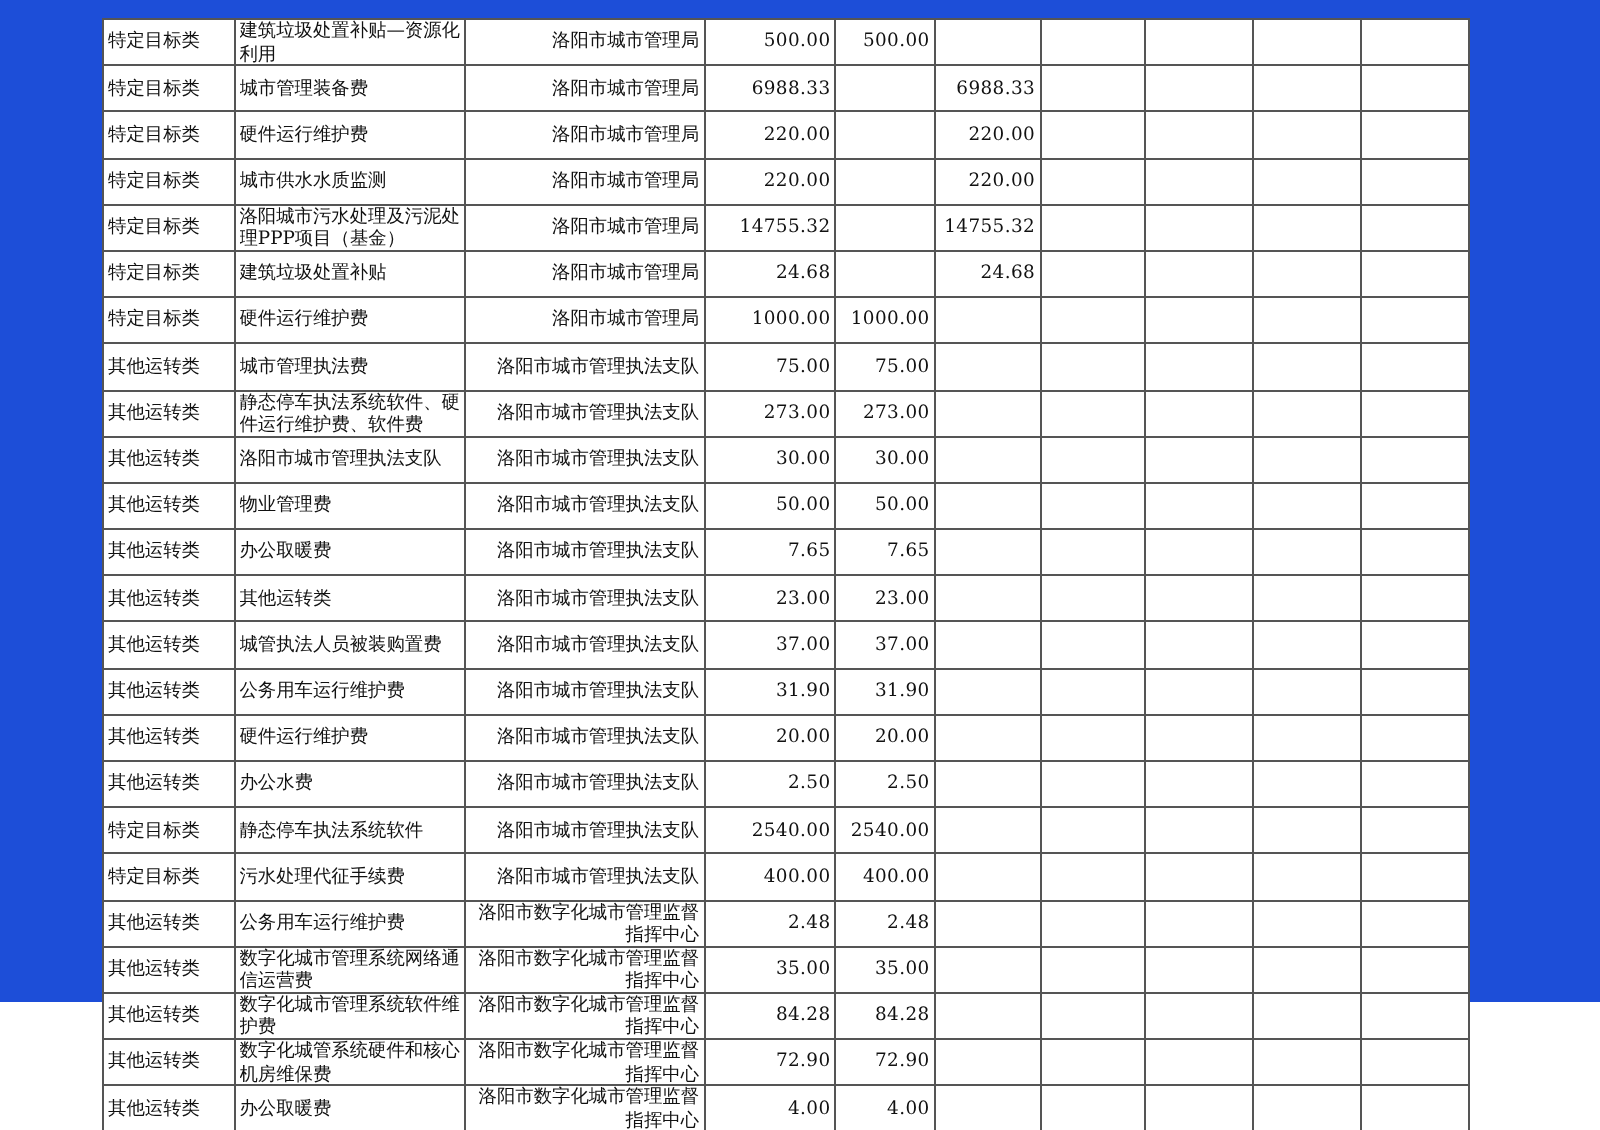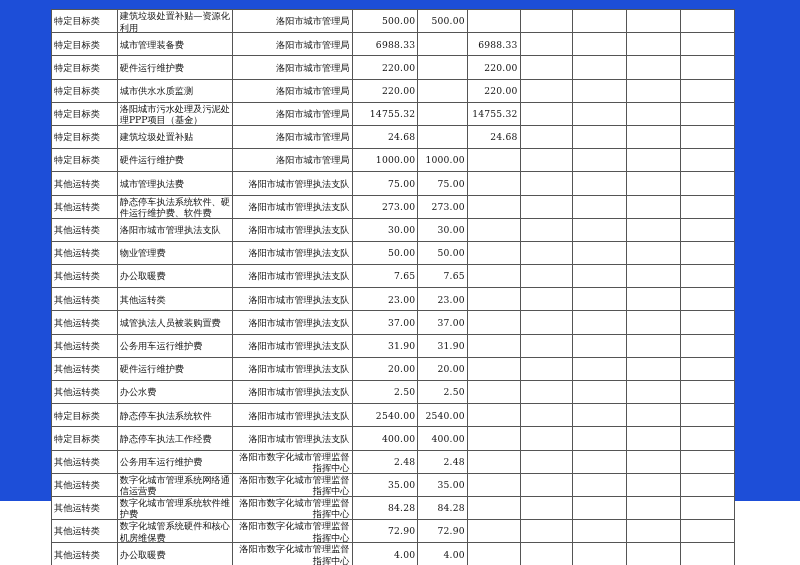--- a/index.html
+++ b/index.html
@@ -385,21 +385,21 @@
           <td class="c-n3"><span class="num"></span></td>
           <td class="c-n4"><span class="num"></span></td>
           <td class="c-n5"><span class="num"></span></td>
           <td class="c-n6"><span class="num"></span></td>
         </tr>
         <tr>
           <td class="c-cat">
             <span class="clip">特定目标类</span>
           </td>
           <td class="c-proj">
-            <span class="clip">静态停车执法工作经费</span>
+            <span class="clip">污水处理代征手续费</span>
           </td>
           <td class="c-org">
             <span class="clip">洛阳市城市管理执法支队</span>
           </td>
           <td class="c-total"><span class="num">400.00</span></td>
           <td class="c-n"><span class="num">400.00</span></td>
           <td class="c-n2"><span class="num"></span></td>
           <td class="c-n3"><span class="num"></span></td>
           <td class="c-n4"><span class="num"></span></td>
           <td class="c-n5"><span class="num"></span></td>

